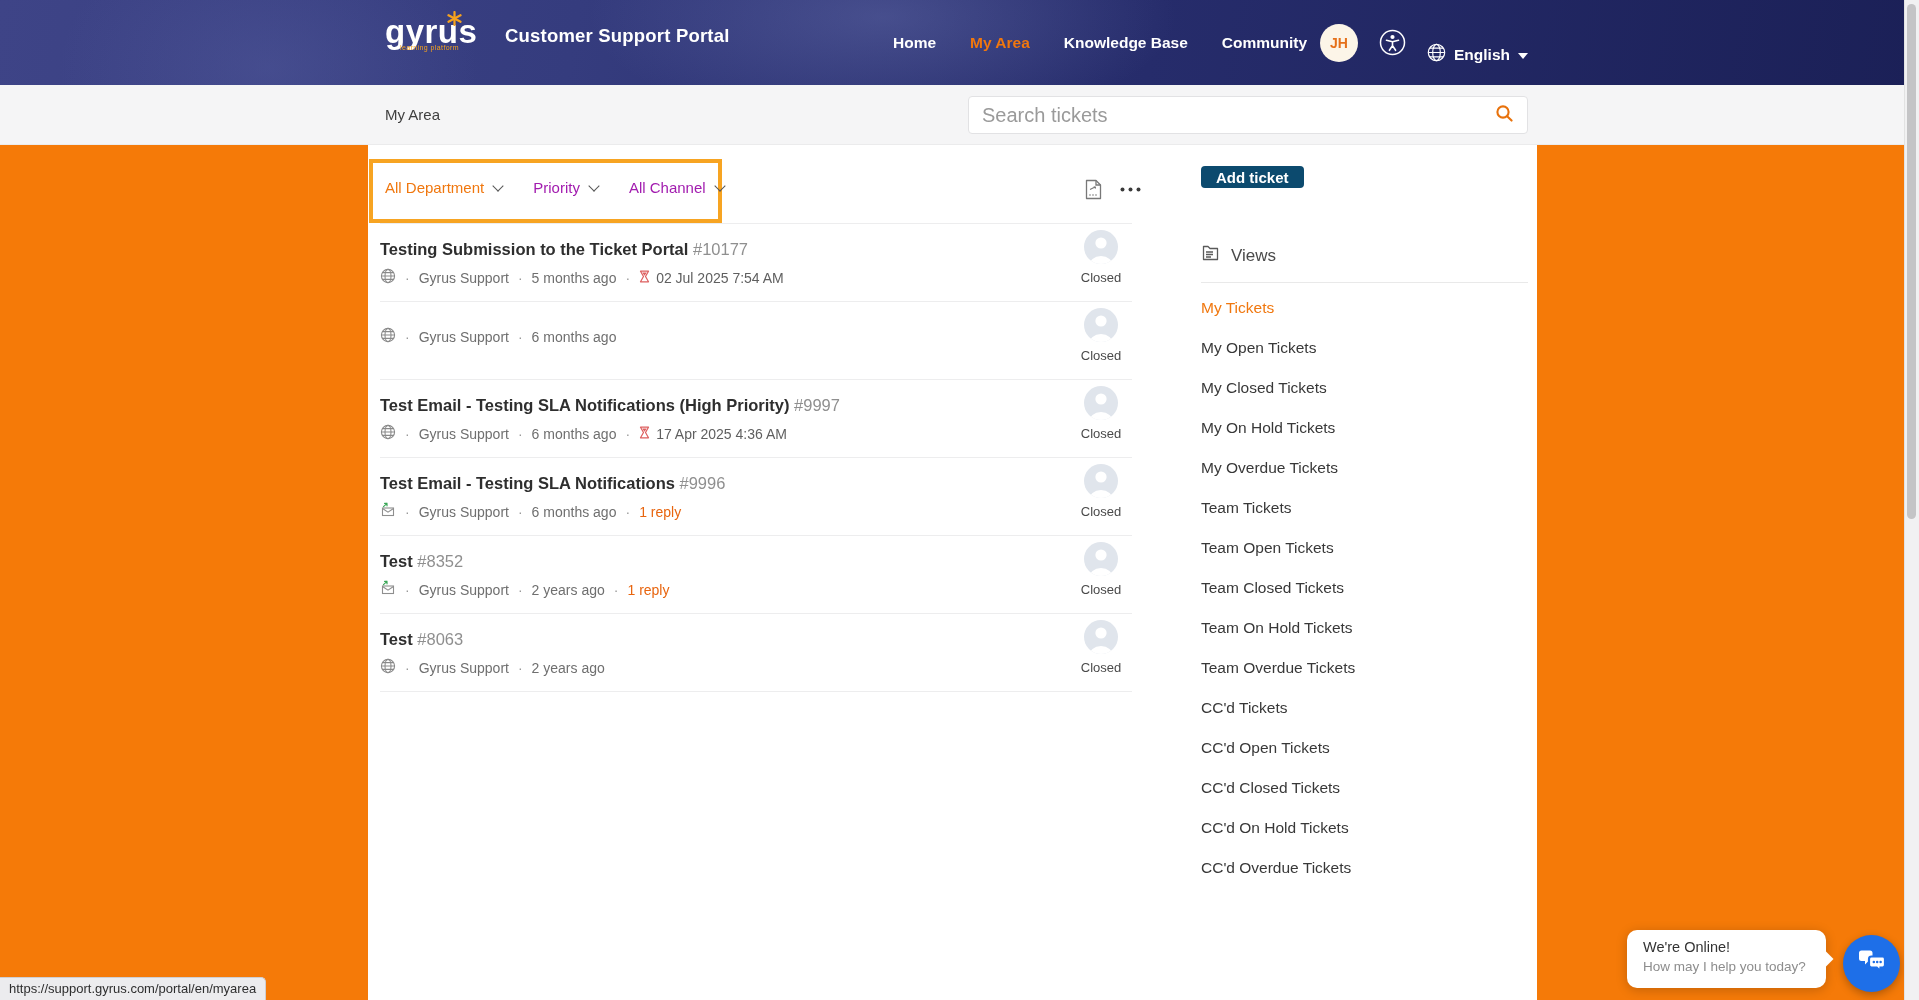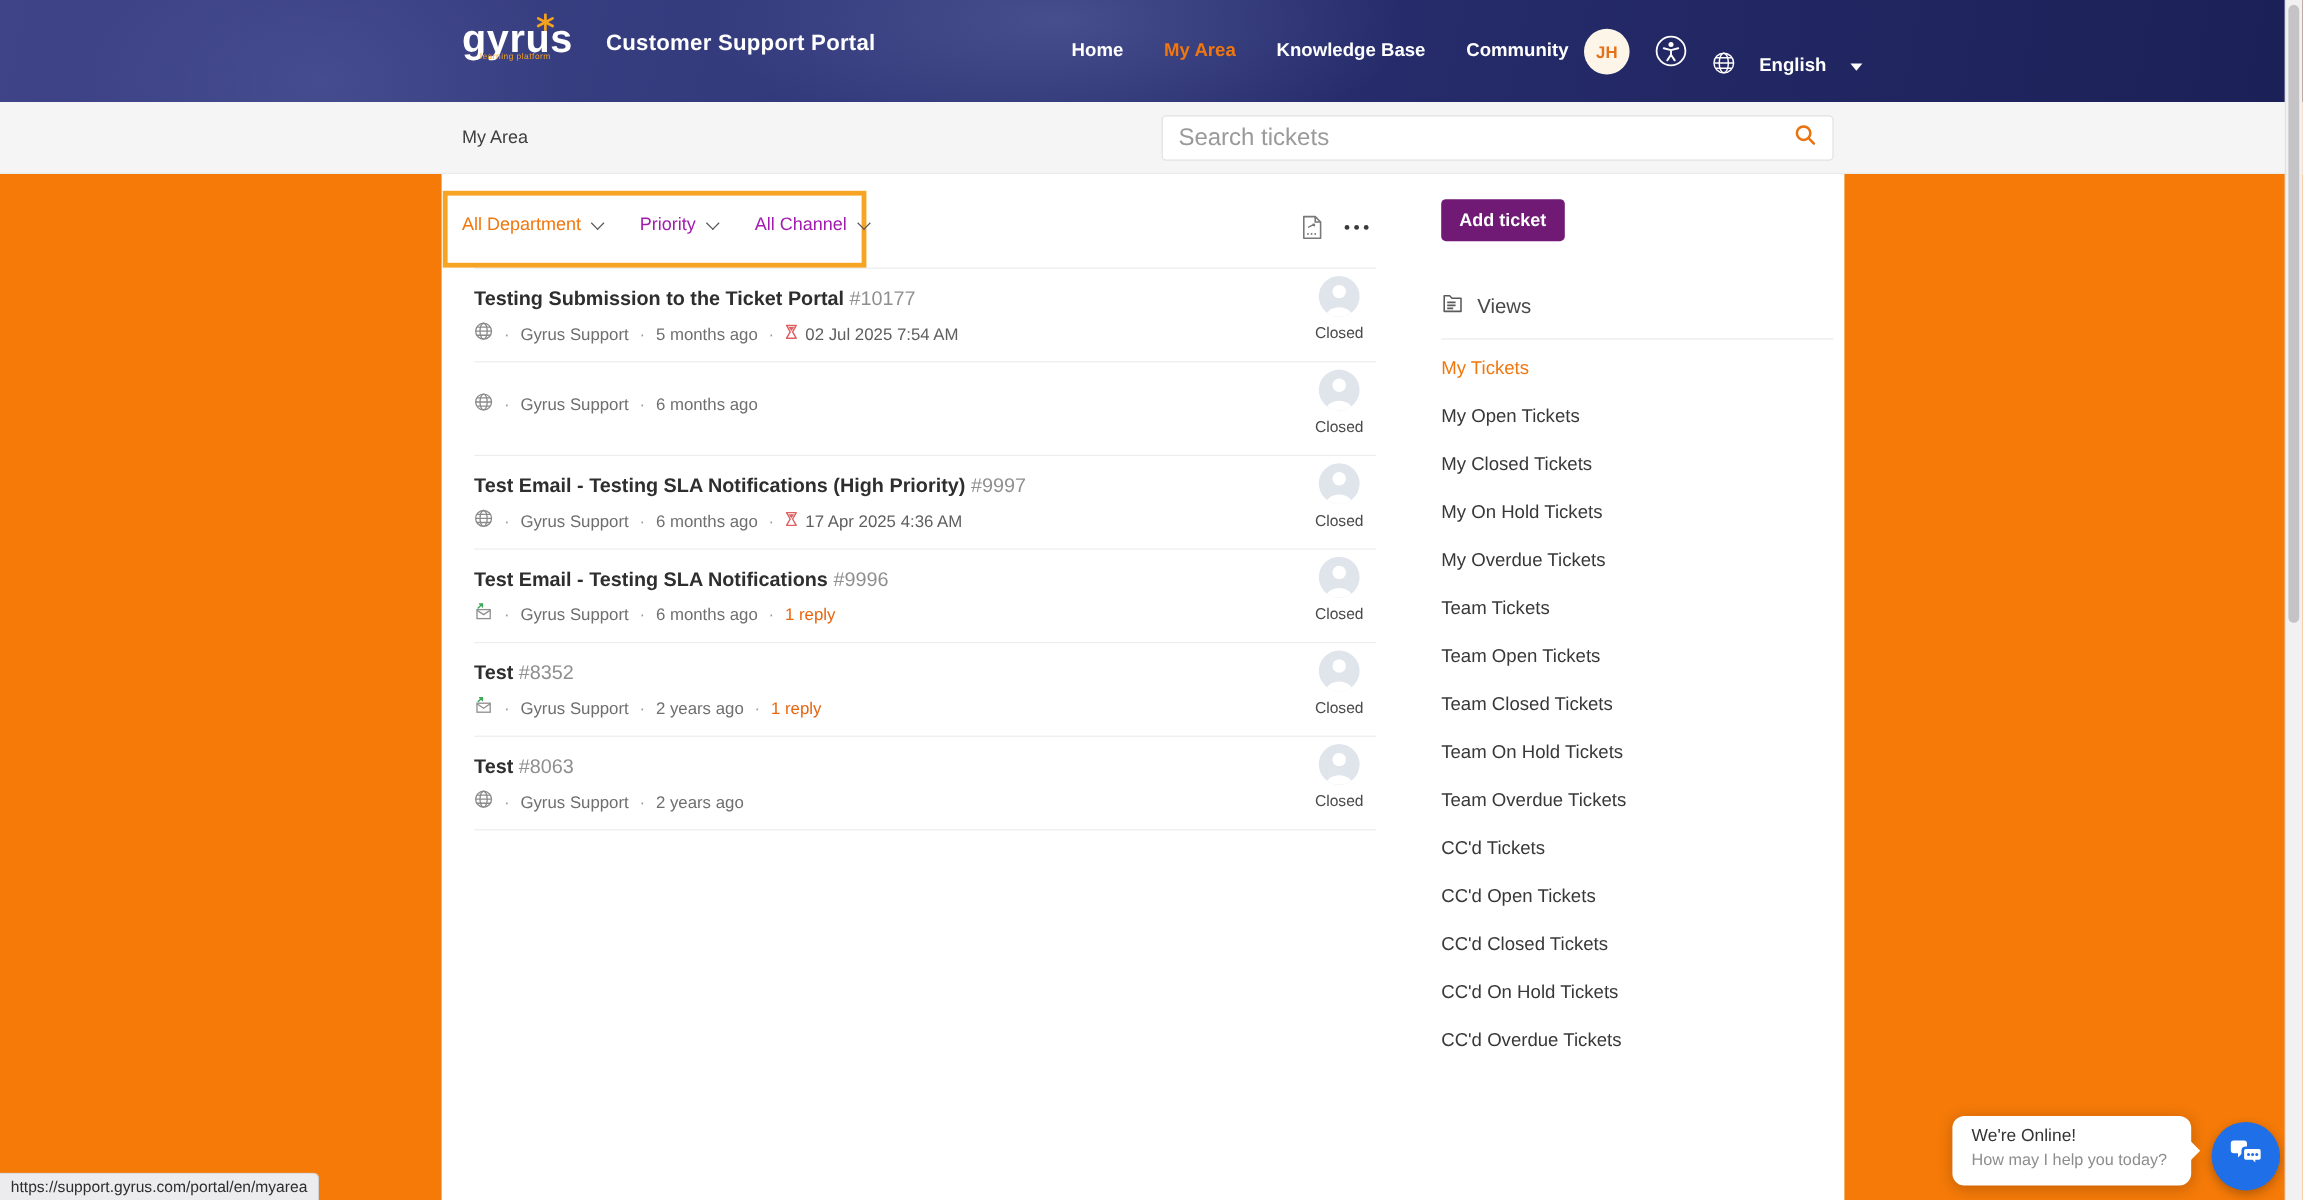--- a/index.html
+++ b/index.html
@@ -18,21 +18,21 @@
   .brand-text { font-size:33px; font-weight:bold; color:#fff; letter-spacing:.5px; line-height:28px; }
   .brand-star { position:absolute; left:62px; top:-7px; }
   .brand-tagline { display:block; width:74px; text-align:right; font-size:7px; color:#F5A21E; letter-spacing:.4px; margin-top:-2px; }
   .portal-title { position:absolute; left:505px; top:25px; font-size:18.5px; font-weight:600; color:#fff; letter-spacing:.2px; }
   .nav-menu { position:absolute; left:893px; top:0; height:85px; display:flex; align-items:center; gap:34px; }
   .nav-link { font-size:15.5px; font-weight:600; color:#fff; cursor:pointer; white-space:nowrap; }
   .nav-link.active { color:#F0770E; }
   .nav-right { position:absolute; left:1320px; top:0; height:85px; display:flex; align-items:center; gap:21px; }
   .user-avatar { width:38px; height:38px; border-radius:50%; background:#FCF5E8; color:#E5711B;
     font-size:14px; font-weight:bold; display:flex; align-items:center; justify-content:center; cursor:pointer; }
-  .lang { display:flex; align-items:center; gap:20px; cursor:pointer;margin-top:24px; }
+  .lang { display:flex; align-items:center; gap:8px; cursor:pointer;margin-top:24px; }
   .lang-label { color:#fff; font-size:15.5px; font-weight:600; }
   .caret-down { width:0; height:0; border-left:5px solid transparent; border-right:5px solid transparent; border-top:6px solid #fff; margin-top:2px; }
 
   
   .subbar { position:absolute; left:0; top:85px; width:1919px; height:60px; background:#F5F5F6; border-bottom:1px solid #EBEBEC; }
   .breadcrumb { position:absolute; left:385px; top:21px; font-size:15px; color:#3F3F3F; }
   .searchbox { position:absolute; left:968px; top:11px; width:560px; height:38px; background:#fff;
     border:1px solid #E2E2E4; border-radius:4px; display:flex; align-items:center; padding:0 13px; }
   .searchbox input { flex:1; border:none; outline:none; font-size:20px; color:#444; font-family:"Liberation Sans",sans-serif; background:transparent; }
   .searchbox input::placeholder { color:#9A9A9A; }
@@ -43,35 +43,35 @@
   .hl-box { position:absolute; left:1px; top:14px; width:353px; height:64px; border:4px solid #F7A422; z-index:6; }
   .filter-row { position:absolute; left:17px; top:34px; display:flex; align-items:center; gap:31px; z-index:7; }
   .filter { display:flex; align-items:center; gap:10px; cursor:pointer; font-size:15px; color:#a21caf; white-space:nowrap; }
   .filter.accent { color:#F0770E; }
   .chev { width:8px; height:8px; border-right:1.5px solid #565656; border-bottom:1.5px solid #565656; transform:rotate(45deg); margin-top:-4px; }
 
   .row-tools { position:absolute; left:716px; top:34px; display:flex; align-items:center; gap:17px; }
   .tool { cursor:pointer; display:flex; align-items:center; }
 
   
-  .list { position:absolute; left:27px; top:78px; width:752px; border-top:1px solid #EDEDEE; }
+  .list { position:absolute; left:12px; top:78px; width:752px; border-top:1px solid #EDEDEE; }
   .ticket-row { position:relative; height:78px; border-bottom:1px solid #EDEDEE; padding-top:16px; cursor:pointer; }
   .t-title { font-size:16.5px; font-weight:600; color:#2E2E2E; }
   .t-id { font-weight:400; color:#8F8F8F; }
   .t-meta { display:flex; align-items:center; gap:9px; margin-top:9px; font-size:14px; color:#6F6F6F; }
   .sep::before { content:"·"; color:#9A9A9A; }
   .reply-link { color:#E8650F; cursor:pointer; }
   .due { display:flex; align-items:center; gap:6px; color:#5F5F5F; }
   .t-status { position:absolute; left:688px; top:6px; width:66px; text-align:center; }
   .avatar { width:34px; height:34px; border-radius:50%; background:#E0E5EC; margin:0 auto; overflow:hidden; display:flex; align-items:flex-end; justify-content:center; }
   .status-label { margin-top:6px; font-size:13px; color:#4A4A4A; }
 
   
   .views-panel { position:absolute; left:833px; top:0; width:332px; }
-  .add-btn { position:absolute; left:0; top:21px; height:35px; padding:0 15px; background:#701a75; color:#fff;
+  .add-btn { position:absolute; left:0; top:21px; height:22px; padding:0 15px; background:#0c4a6e; color:#fff;
     font-size:15px; font-weight:600; border:none; border-radius:4px; cursor:pointer; font-family:"Liberation Sans",sans-serif; }
   .views-head { position:absolute; left:0; top:98px; display:flex; align-items:center; gap:10px; font-size:17px; color:#4A4A4A; }
   .views-div { position:absolute; left:0; top:137px; width:327px; height:1px; background:#E9E9E9; }
   .views-list { position:absolute; left:0; top:143px; list-style:none; }
   .views-list li { height:40px; line-height:40px; font-size:15.5px; color:#383838; cursor:pointer; white-space:nowrap; }
   .views-list li.active { color:#F0770E; }
 
   
   .chat-tip { position:absolute; left:1627px; top:930px; width:199px; height:58px; background:#fff; border-radius:10px;
     box-shadow:0 2px 12px rgba(0,0,0,.20); padding:9px 16px; z-index:20; }

